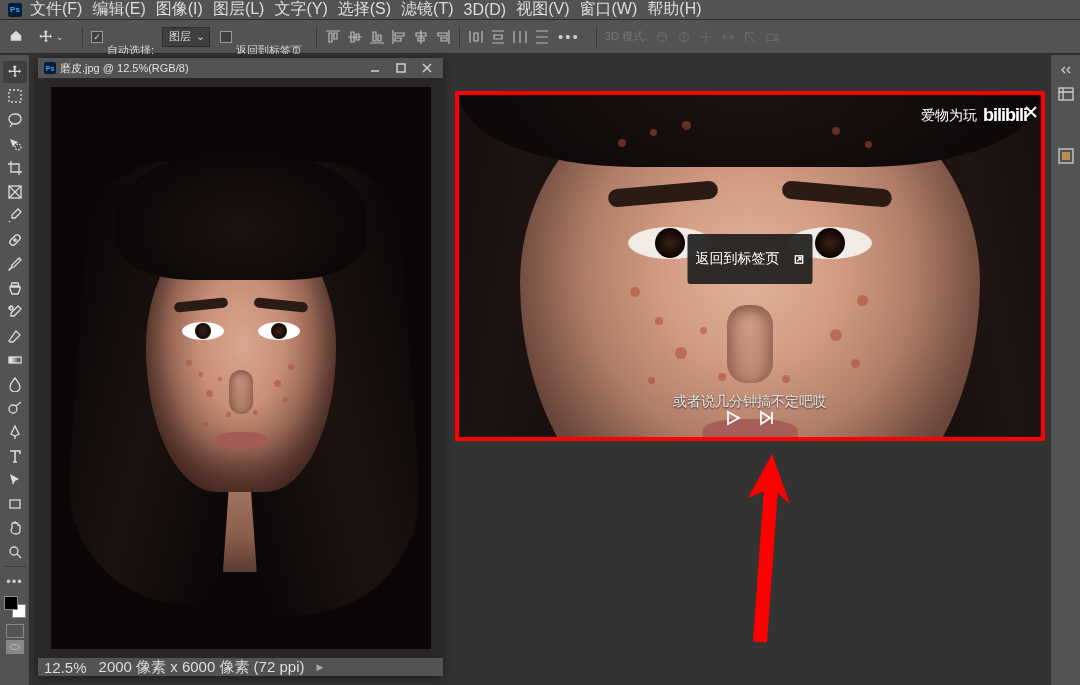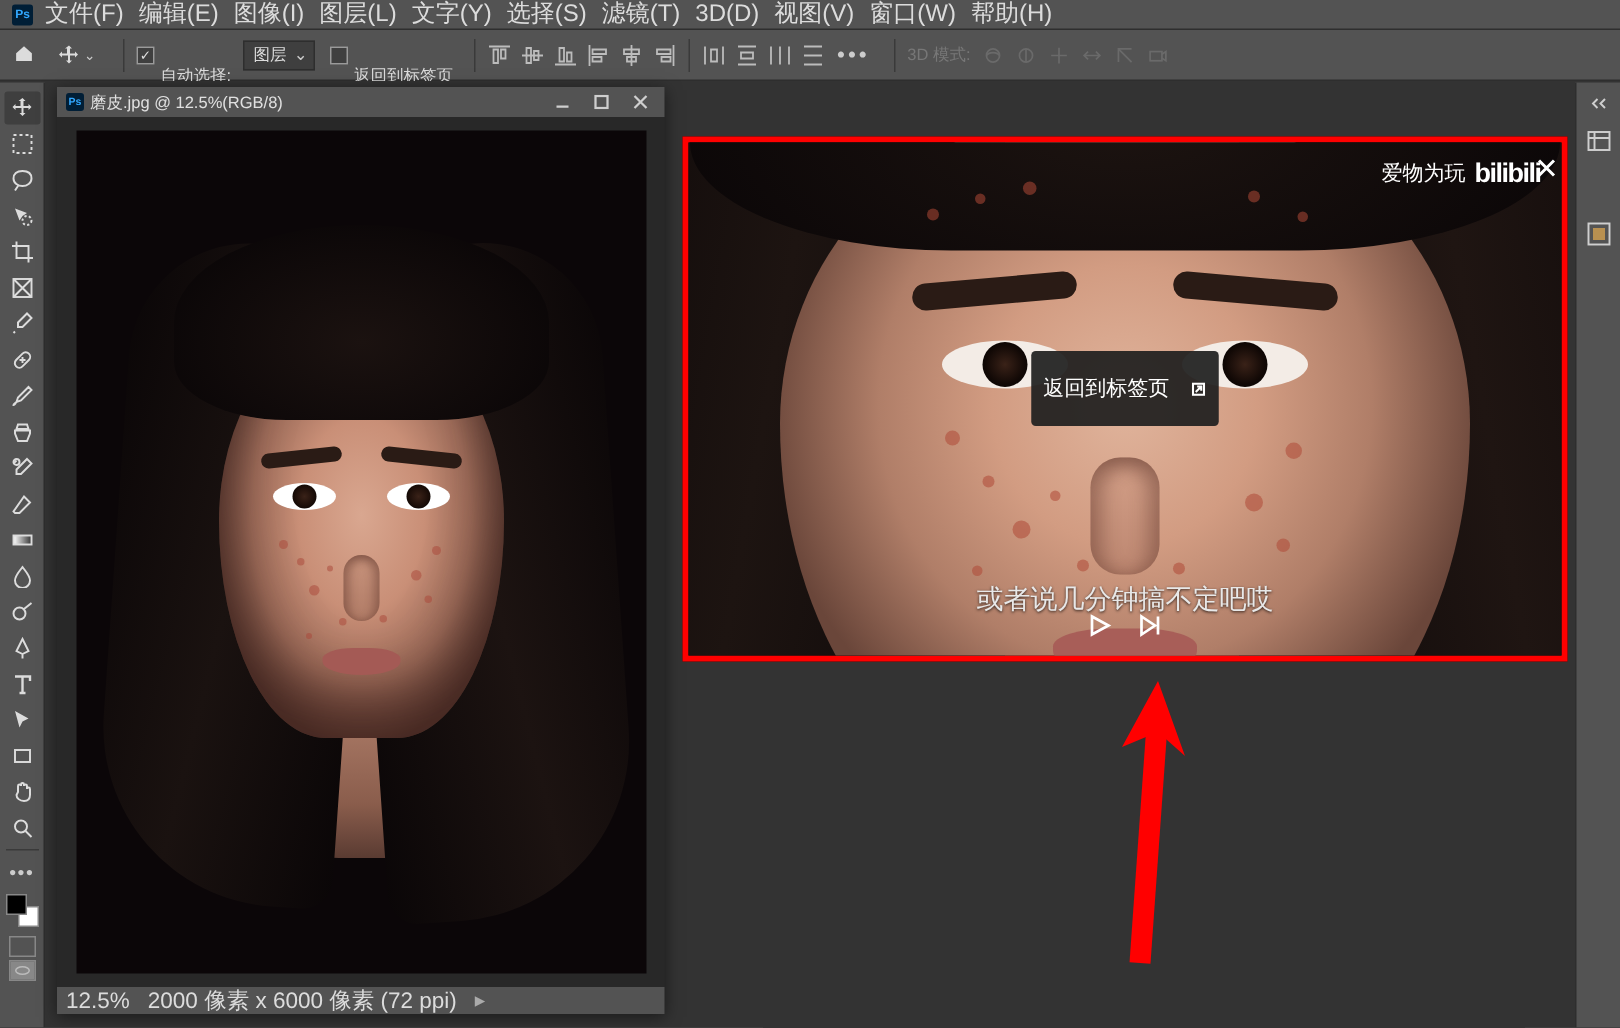--- a/index.html
+++ b/index.html
@@ -118,21 +118,21 @@
   .ob15{right:108px;top:64px;width:7px;height:7px;}
 
   .ov-logo{position:absolute;top:10px;right:14px;color:#fff;font-size:14px;display:flex;align-items:center;gap:6px;}
   .bili{font-family:"Arial Black",sans-serif;font-weight:900;font-size:18px;letter-spacing:-1px;}
   .ov-close{position:absolute;top:6px;right:-1px;width:22px;height:22px;display:flex;align-items:center;justify-content:center;cursor:pointer;}
   .ov-close svg{width:14px;height:14px;stroke:#fff;stroke-width:2;}
 
   .ov-tooltip{position:absolute;left:50%;top:48%;transform:translate(-50%,-50%);background:rgba(30,30,30,.92);color:#fff;font-size:14px;padding:16px 8px;border-radius:3px;display:flex;align-items:center;gap:14px;}
   .ov-tooltip svg{width:11px;height:11px;stroke:#fff;fill:none;stroke-width:1.5;}
 
-  .ov-caption{position:absolute;left:0;right:0;bottom:26px;text-align:center;color:#e8e8e8;font-size:18px;text-shadow:0 1px 2px rgba(0,0,0,.8);}
+  .ov-caption{position:absolute;left:0;right:0;bottom:26px;text-align:center;color:#e8e8e8;font-size:14px;text-shadow:0 1px 2px rgba(0,0,0,.8);}
   .ov-controls{position:absolute;left:50%;bottom:6px;transform:translateX(-50%);display:flex;gap:16px;}
   .ov-controls svg{width:18px;height:18px;stroke:#fff;fill:none;stroke-width:1.8;}
 
   
   .redarrow{position:absolute;left:720px;top:400px;width:70px;height:190px;pointer-events:none;}
   .redarrow svg{width:70px;height:190px;}
 </style>
 </head>
 <body>
 

